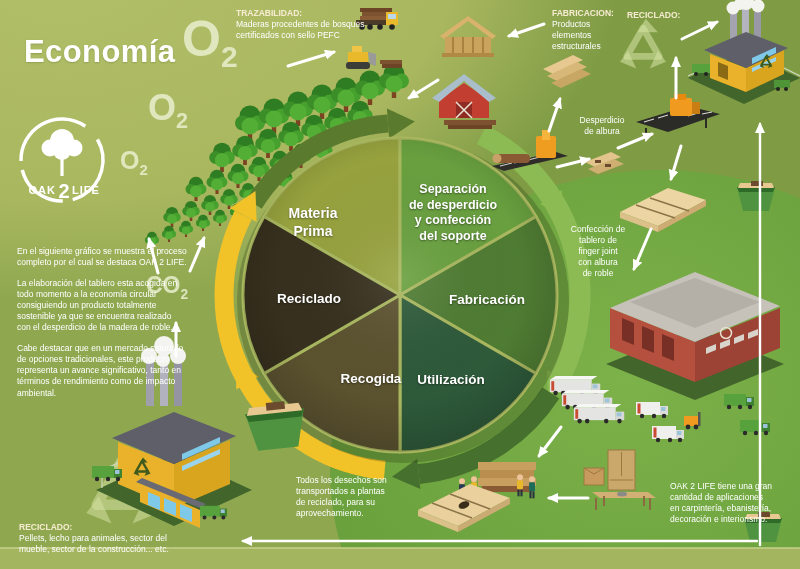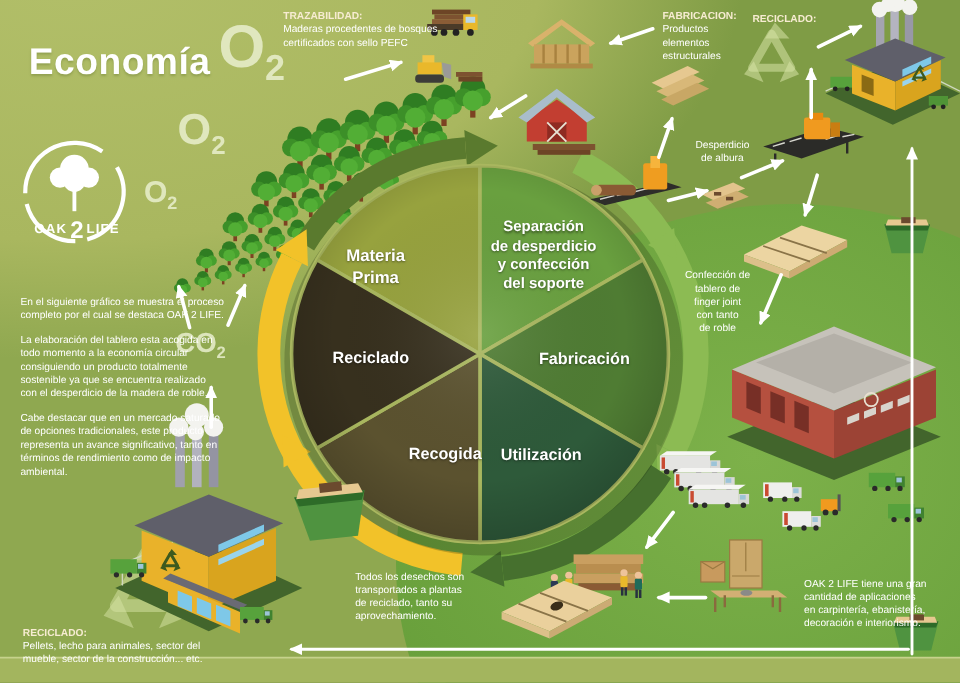--- a/index.html
+++ b/index.html
@@ -427,25 +427,25 @@
 estructurales</span>
 </div>
 <div class="txt note" style="left:627px;top:10px;width:70px;">
   <span class="lbl">RECICLADO:</span>
 </div>
 <div class="txt note ctr pre" style="left:564px;top:115px;width:76px;">Desperdicio
 de albura</div>
 <div class="txt note ctr pre" style="left:556px;top:224px;width:84px;">Confección de
 tablero de
 finger joint
-con tanto
+con albura
 de roble</div>
 <div class="txt note pre" style="left:296px;top:475px;width:130px;">Todos los desechos son
 transportados a plantas
-de reciclado, tanto su
+de reciclado, para su
 aprovechamiento.</div>
 <div class="txt note pre" style="left:656px;top:481px;width:135px;margin-left:14px;">OAK 2 LIFE tiene una gran
 cantidad de aplicaciones
 en carpintería, ebanistería,
 decoración e interiorismo.</div>
 <div class="txt note" style="left:19px;top:522px;width:200px;">
   <span class="lbl">RECICLADO:</span>
   <span class="pre">Pellets, lecho para animales, sector del
 mueble, sector de la construcción... etc.</span>
 </div>

